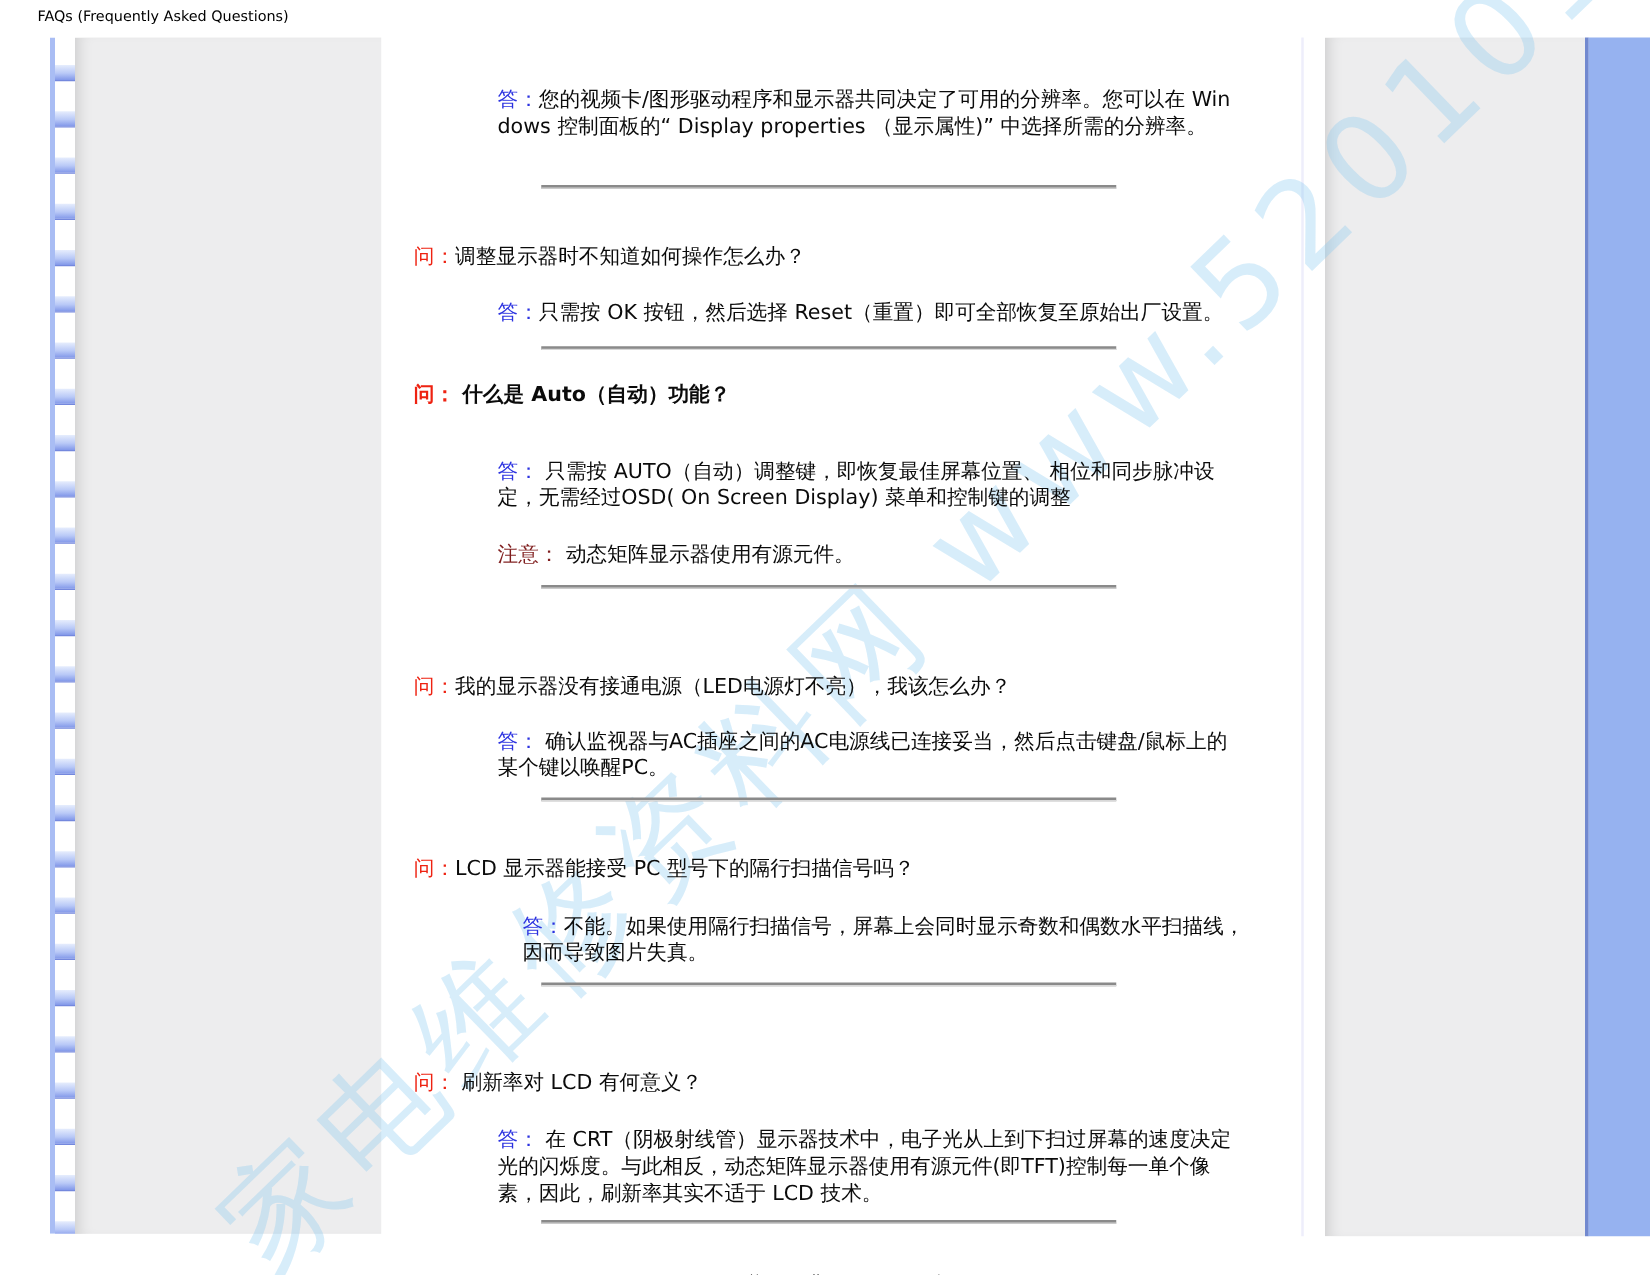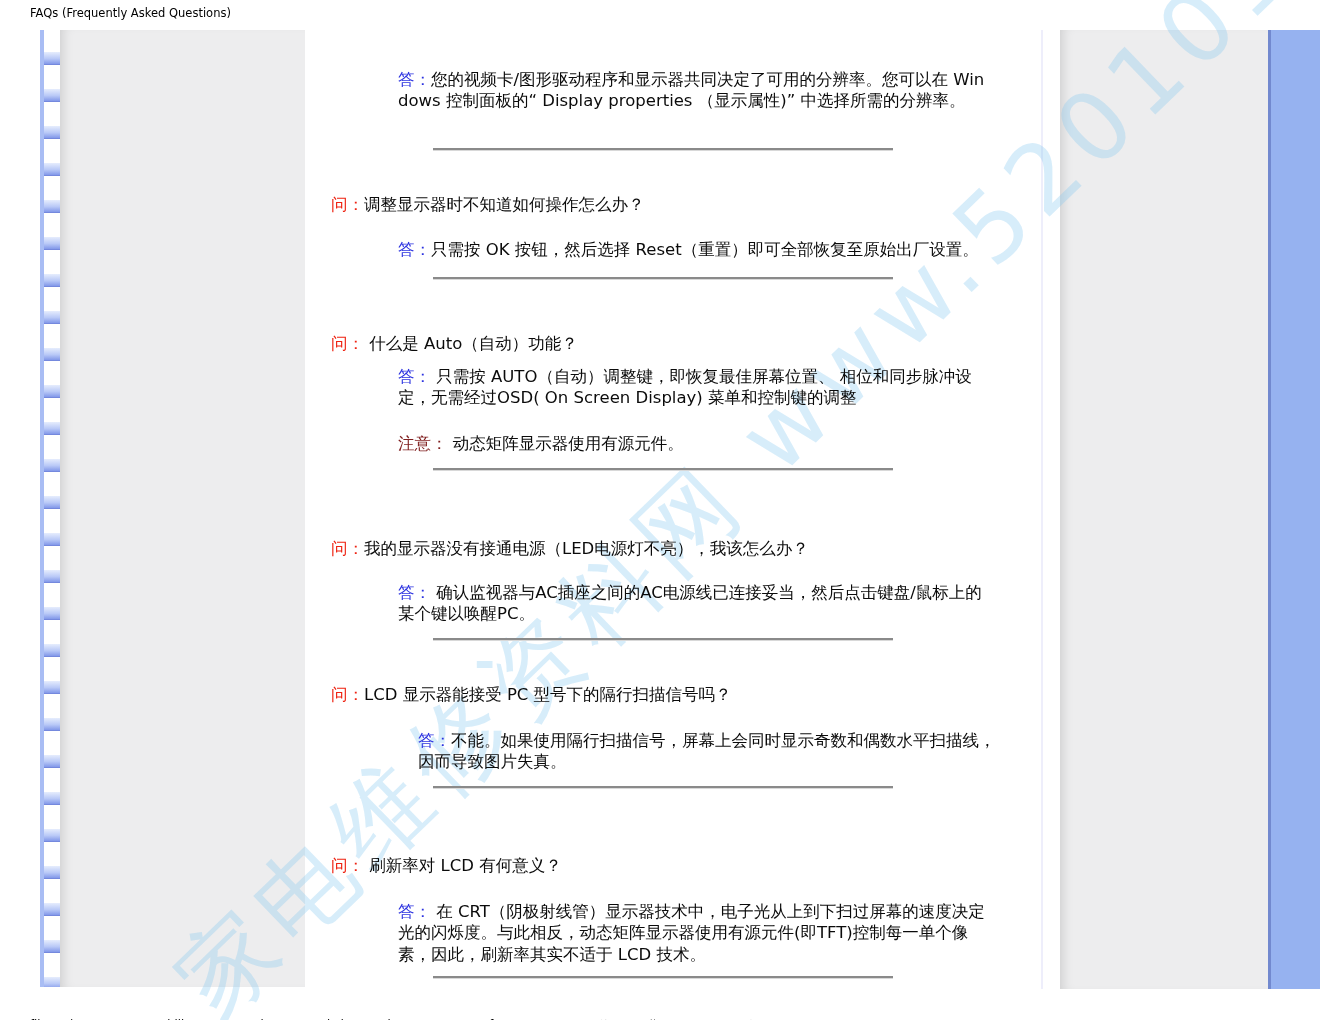--- a/index.html
+++ b/index.html
@@ -65,21 +65,21 @@
   .qa .n-label{color:#7f1d1d;}
   .separator{
     position:absolute;left:433px;width:460px;height:2px;background:#8a8a8a;
     border-bottom:1px solid #d8d8d8;
   }
   #a1{top:52px;}
   #sep1{top:148px;}
   #q2{top:177px;}
   #a2{top:222px;}
   #sep2{top:277px;}
-  #q3{top:316px;}
+  #q3{top:288px;font-weight:bold;}
   #a3{top:349px;}
   #note3{top:416px;}
   #sep3{top:468px;}
   #q4{top:521px;}
   #a4{top:565px;}
   #sep4{top:638px;}
   #q5{top:667px;}
   #a5{top:713px;margin-left:20px;}
   #sep5{top:786px;}
   #q6{top:838px;}

